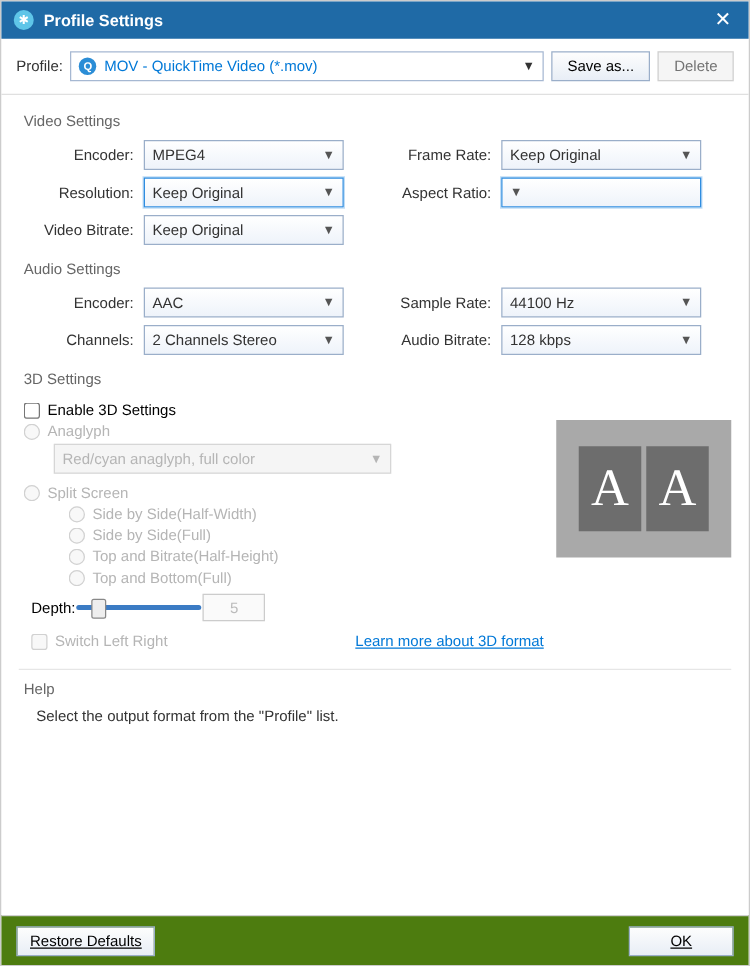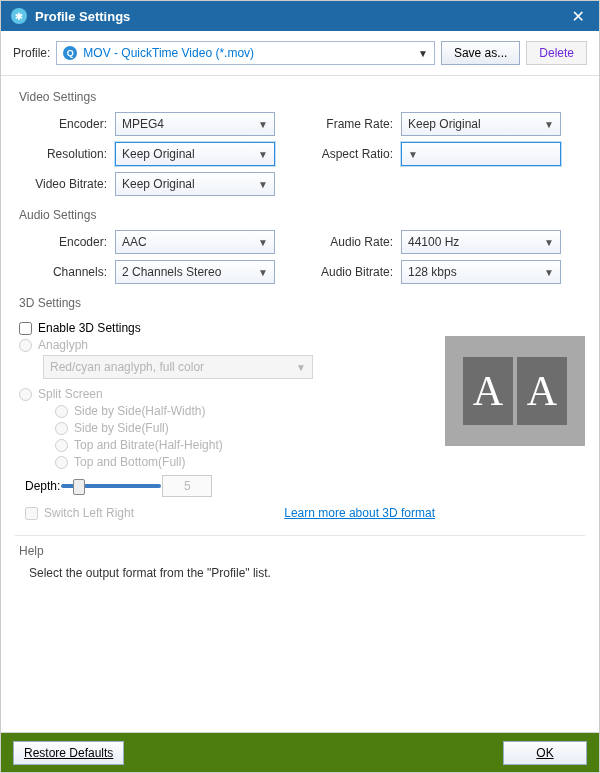--- a/index.html
+++ b/index.html
@@ -9,21 +9,21 @@
 .titlebar .icon::before { content: "✱"; color: #fff; font-size: 10px; }
 .titlebar .title { flex: 1; font-weight: bold; font-size: 13px; }
 .titlebar .close { color: #fff; font-size: 16px; cursor: pointer; padding: 0 4px; }
 .profilebar { display: flex; align-items: center; padding: 10px 12px; gap: 6px; border-bottom: 1px solid #e0e0e0; }
 .profilebar .label { color: #333; }
 .profile-select { flex: 1; border: 1px solid #a6b8d2; height: 24px; display: flex; align-items: center; padding: 0 6px; background: #fff; cursor: pointer; }
 .profile-select .picon { width: 14px; height: 14px; margin-right: 6px; border-radius: 50%; background: #2b8dd6; display: flex; align-items: center; justify-content: center; color: #fff; font-size: 9px; font-weight: bold; }
 .profile-select .ptext { flex: 1; color: #0078d7; }
 .profile-select .caret { color: #333; font-size: 10px; }
 .btn { border: 1px solid #9aaec9; background: linear-gradient(#fdfdfd, #e8eef6); height: 24px; padding: 0 12px; cursor: pointer; }
-.btn.disabled { color: #6d28d9; background: #f5f5f5; border-color: #d0d0d0; cursor: default; }
+.btn.disabled { color: #737373; background: #f5f5f5; border-color: #d0d0d0; cursor: default; }
 .content { flex: 1; padding: 8px 14px 0 14px; overflow: hidden; }
 .group { margin-bottom: 12px; }
 .group-title { color: #666; margin: 6px 0 8px 4px; }
 .row { display: flex; align-items: center; margin-bottom: 6px; }
 .col { display: flex; align-items: center; }
 .col.left { width: 290px; }
 .col.right { flex: 1; }
 .flabel { width: 100px; text-align: right; padding-right: 8px; color: #333; }
 .flabel.r { width: 96px; }
 .select { width: 160px; height: 24px; border: 1px solid #9aaec9; background: linear-gradient(#fff, #eef3fa); display: flex; align-items: center; padding: 0 6px; cursor: pointer; }
@@ -122,21 +122,21 @@
     <div class="group-title">Audio Settings</div>
     <div class="row">
       <div class="col left">
         <span class="flabel">Encoder:</span>
         <div class="select">
             <span class="stext">AAC</span>
             <span class="scaret">▼</span>
           </div>
       </div>
       <div class="col right">
-        <span class="flabel r">Audio Rate:</span>
+        <span class="flabel r">Sample Rate:</span>
         <div class="select">
             <span class="stext">44100 Hz</span>
             <span class="scaret">▼</span>
           </div>
       </div>
     </div>
     <div class="row">
       <div class="col left">
         <span class="flabel">Channels:</span>
         <div class="select">

